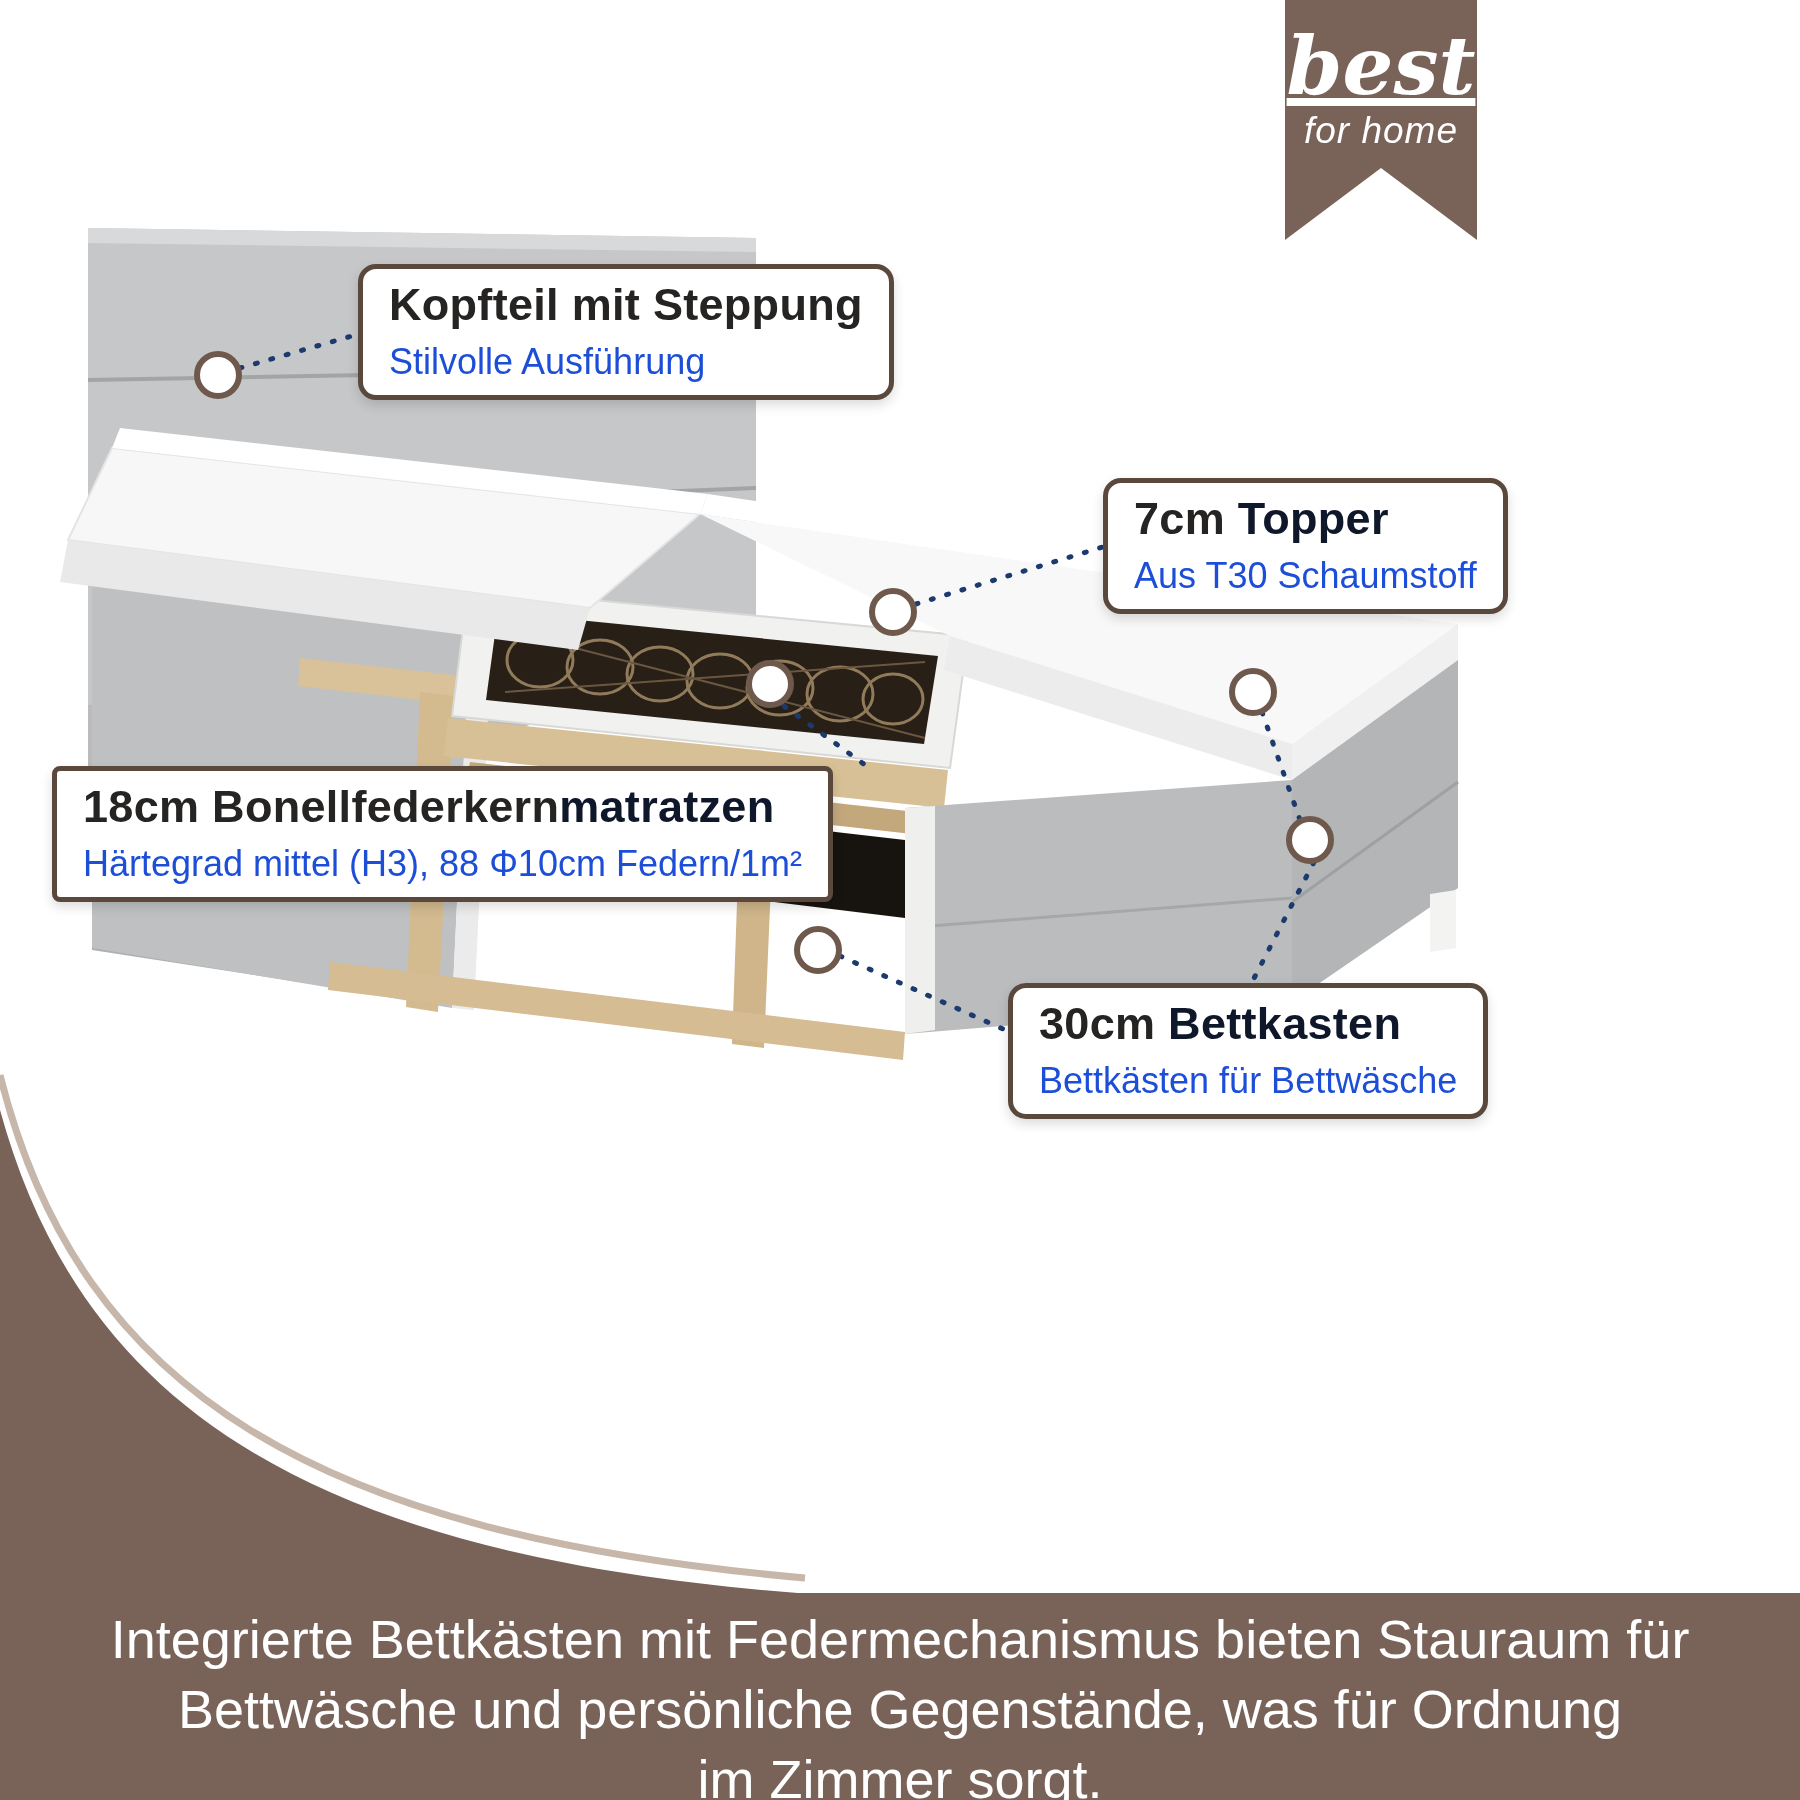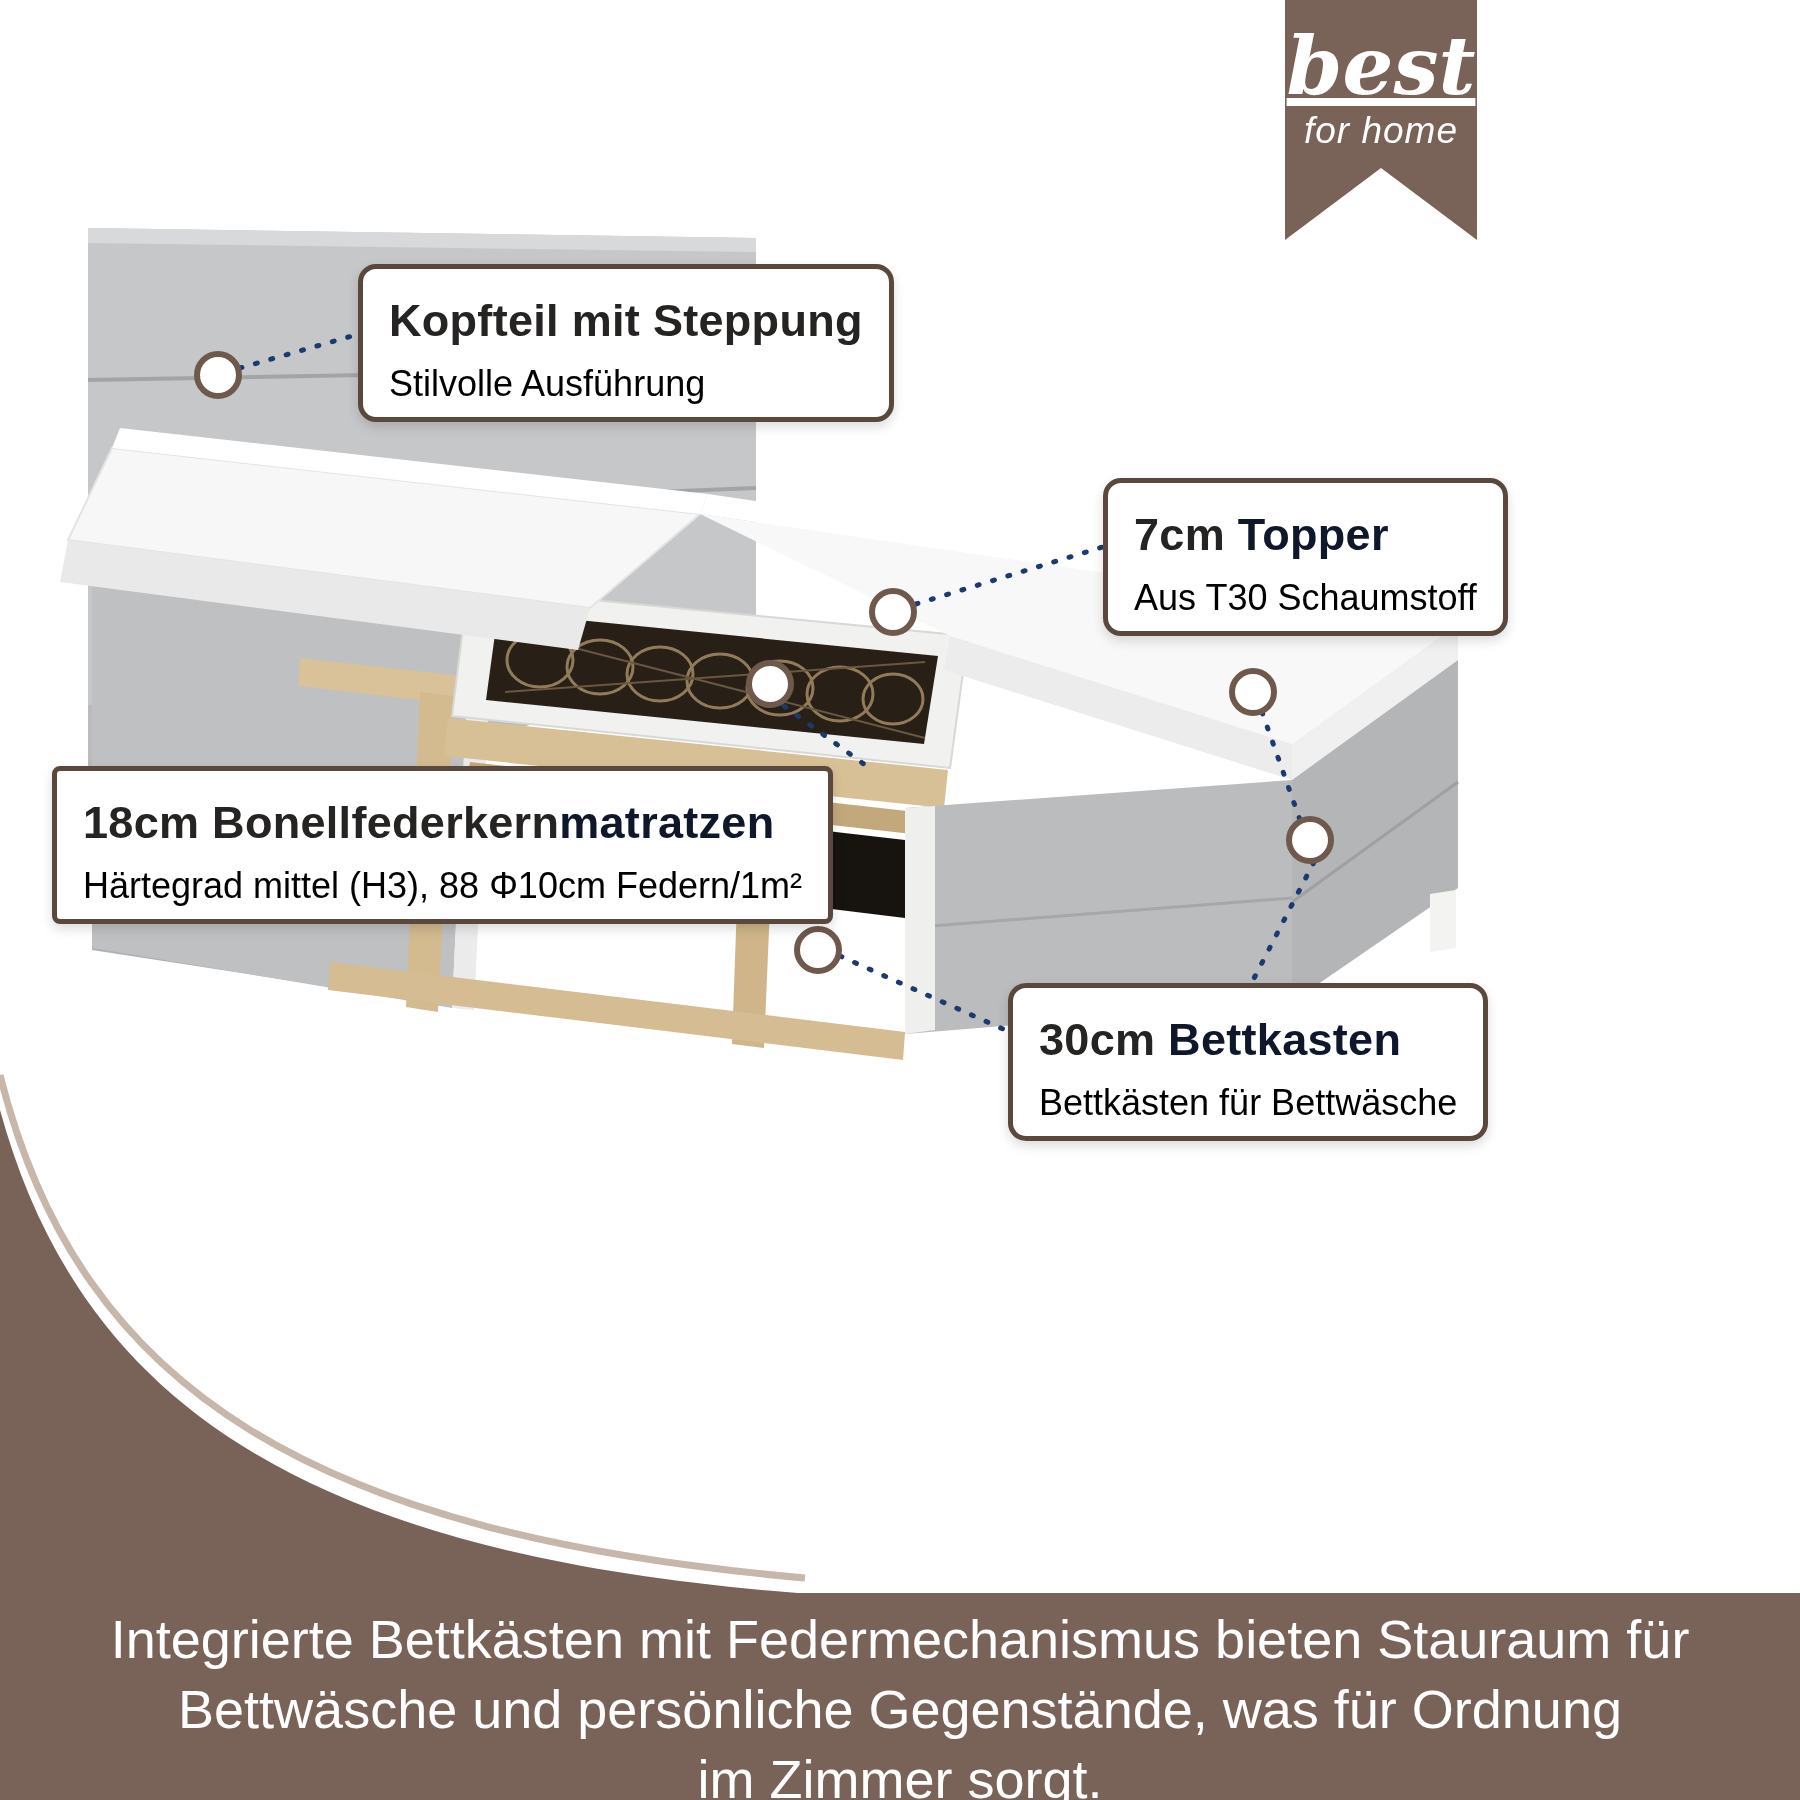--- a/index.html
+++ b/index.html
@@ -1,24 +1,24 @@
 <!DOCTYPE html>
 <html><head>
 <meta charset="utf-8">
 <style>
   html,body{margin:0;padding:0;background:#ffffff;}
   .canvas{position:relative;width:1800px;height:1800px;overflow:hidden;background:#ffffff;
           font-family:"Liberation Sans",sans-serif;}
   .art{position:absolute;left:0;top:0;width:1800px;height:1800px;}
 
   .callout{position:absolute;background:#ffffff;border:5px solid #5a483d;border-radius:18px;
-           padding:26px 26px 12px 26px;box-shadow:0 5px 12px rgba(0,0,0,.14);white-space:nowrap;}
+           padding:10px 26px 12px 26px;box-shadow:0 5px 12px rgba(0,0,0,.14);white-space:nowrap;}
   .callout .t{font-size:45px;font-weight:bold;color:#262422;line-height:1.15;letter-spacing:.3px;}
   .callout .t .accent{color:#0f172a;}
-  .callout .s{font-size:36px;color:#000000;line-height:1.2;margin-top:15px;}
+  .callout .s{font-size:36px;color:#1d4ed8;line-height:1.2;margin-top:9px;}
   #c1{left:358px;top:264px;}
   #c2{left:1103px;top:478px;}
   #c3{left:52px;top:766px;border-radius:8px;}
   #c4{left:1008px;top:983px;}
 
   .logo{position:absolute;left:1285px;top:0;width:192px;height:240px;background:#796258;
         clip-path:polygon(0 0,100% 0,100% 100%,50% 70%,0 100%);text-align:center;color:#ffffff;}
   .logo .best{font-family:"DejaVu Serif",serif;font-style:italic;font-weight:bold;
               font-size:80px;line-height:1;margin-top:26px;text-decoration:underline;}
   .logo .tag{font-family:Liberation Sans, sans-serif;font-style:italic;font-size:37px;margin-top:4px;letter-spacing:1px;}

